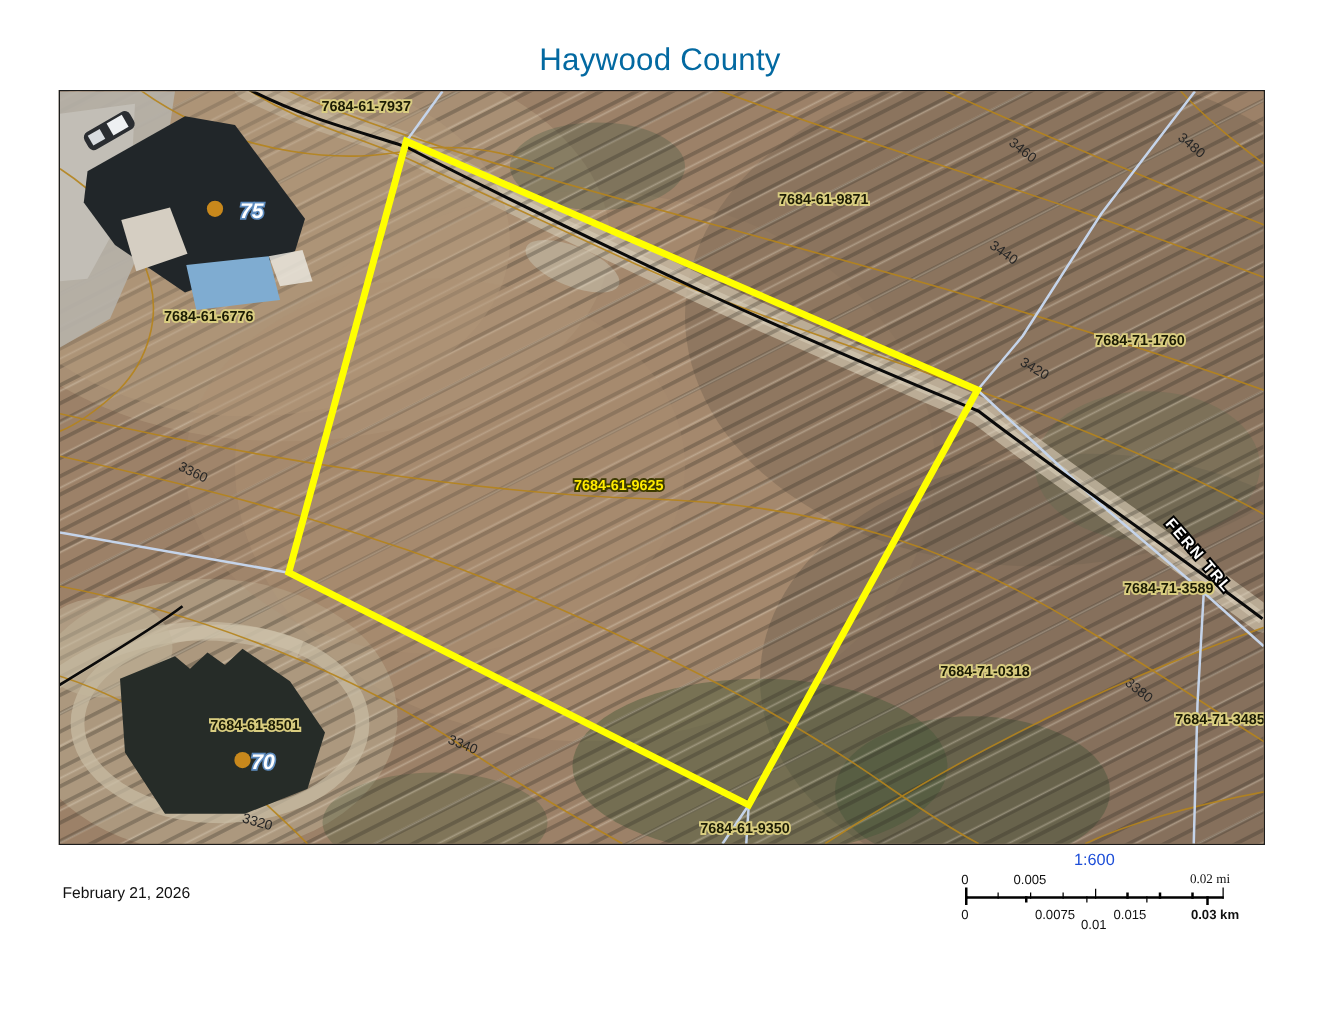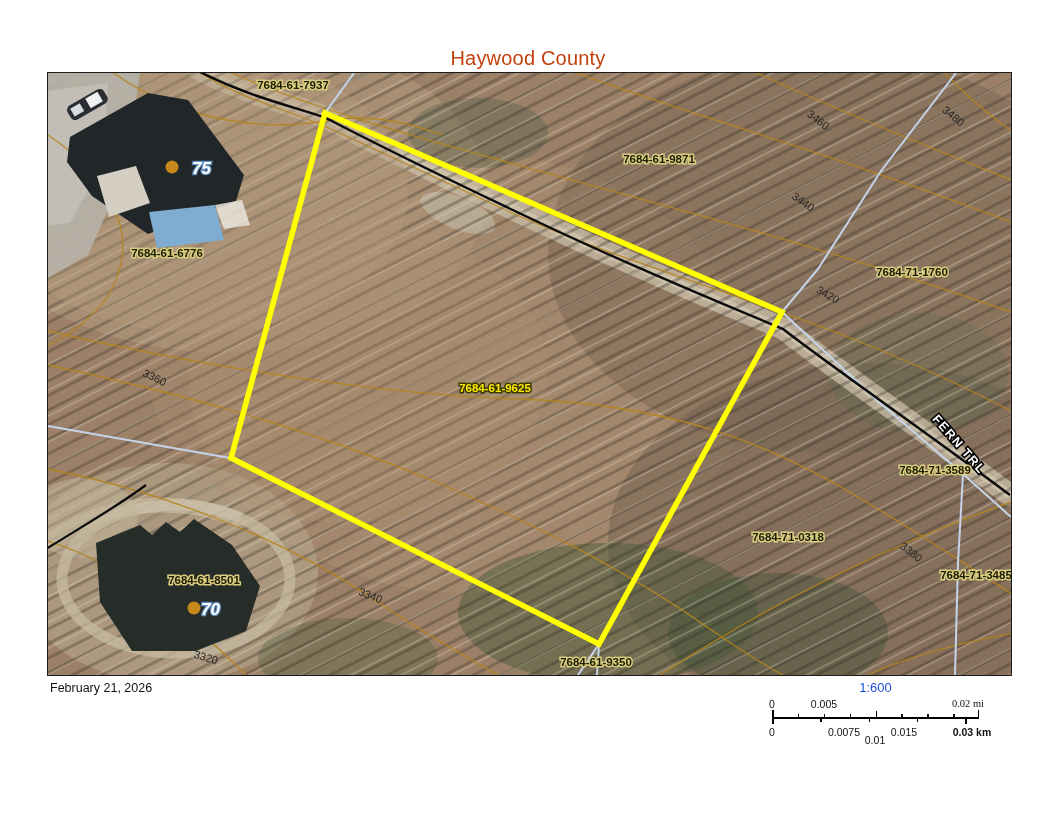--- a/index.html
+++ b/index.html
@@ -1,29 +1,29 @@
 <!DOCTYPE html>
 <html><head>
 <meta charset="utf-8">
 <style>
   html,body{margin:0;padding:0;}
   body{
     width:1056px;height:816px;position:relative;background:#ffffff;
     font-family:"Liberation Sans",sans-serif;overflow:hidden;
   }
   .page-title{
-    position:absolute;top:47px;left:0;width:100%;text-align:center;
-    font-size:20px;color:#c2410c;letter-spacing:0.2px;
+    position:absolute;top:34px;left:0;width:100%;text-align:center;
+    font-size:25px;color:#0369a1;letter-spacing:0.2px;
   }
   .map-frame{
     position:absolute;left:47px;top:72px;width:963px;height:602px;
     border:1px solid #1c1c1c;background:#9c8168;overflow:hidden;
   }
   .map-frame svg{position:absolute;left:0;top:0;display:block;}
-  .footer-date{position:absolute;left:50px;top:681px;font-size:12.5px;color:#101010;}
+  .footer-date{position:absolute;left:50px;top:707px;font-size:12.5px;color:#101010;}
   .scale-title{position:absolute;left:772px;top:680px;width:207px;text-align:center;font-size:13px;color:#1d4ed8;}
   .sb-label{position:absolute;transform:translateX(-50%);font-size:10.5px;color:#111;white-space:nowrap;}
   .scalebar{position:absolute;left:772px;top:717px;width:207px;height:1.5px;background:#000;}
   .tick{position:absolute;width:1.5px;background:#000;}
   .tick.up{bottom:0;}
   .tick.down{top:0;}
   .map-text{font-family:"Liberation Sans",sans-serif;}
 </style>
 </head>
 <body>

